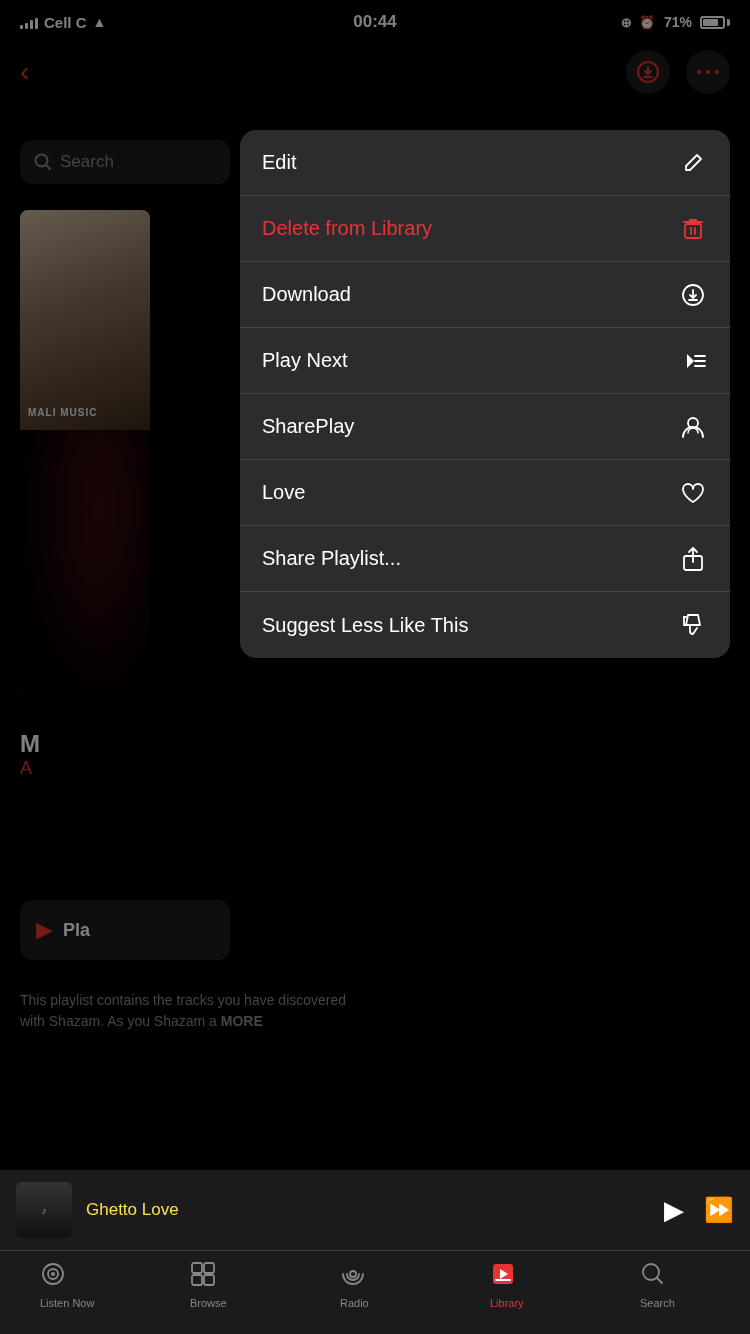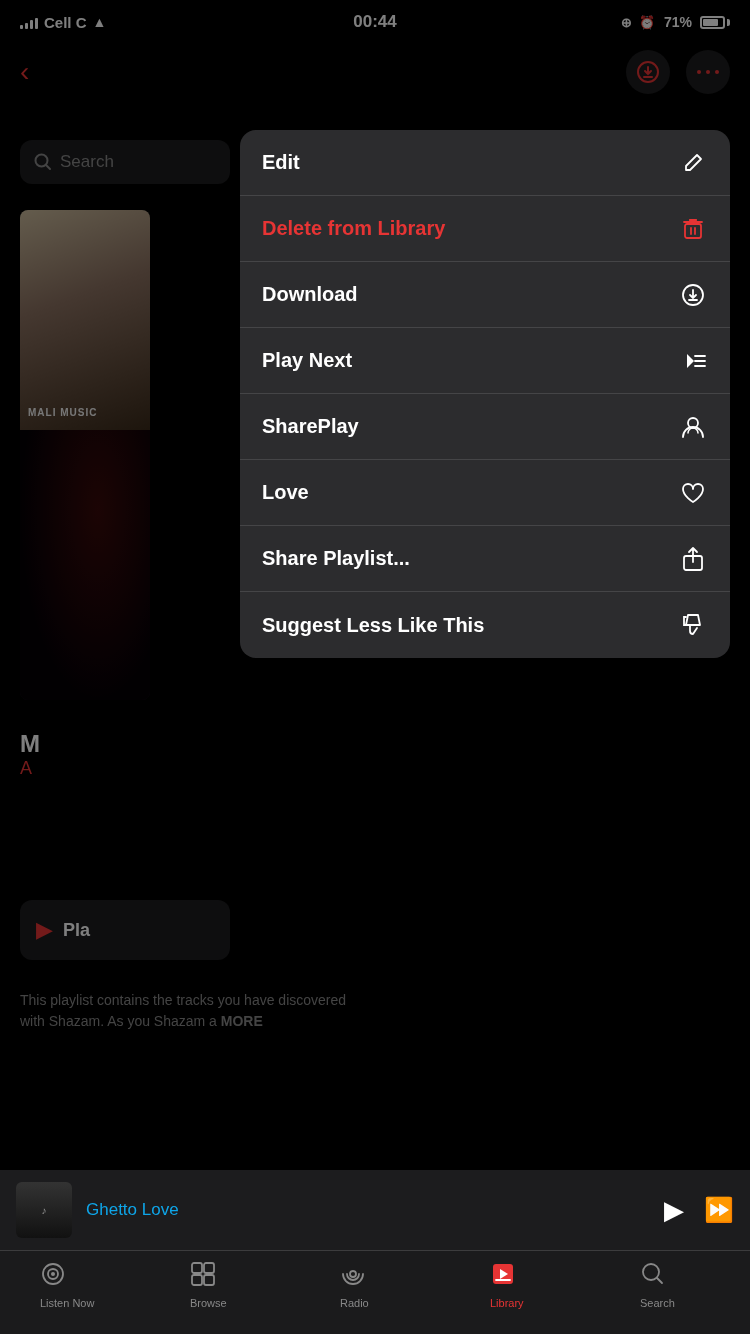--- a/index.html
+++ b/index.html
@@ -240,21 +240,21 @@
       height: 66px;
       border-bottom: 1px solid rgba(255,255,255,0.12);
       cursor: pointer;
     }
     .menu-item:last-child {
       border-bottom: none;
     }
     .menu-item-label {
       font-size: 20px;
       color: #fff;
-      font-weight: 700;
+      font-weight: 400;
     }
     .menu-item-label.red {
       color: #e63434;
     }
     .menu-icon {
       width: 30px;
       height: 30px;
       display: flex;
       align-items: center;
       justify-content: center;
@@ -297,21 +297,21 @@
       display: flex;
       align-items: center;
       justify-content: center;
       color: #666;
       font-size: 18px;
     }
     .np-info {
       flex: 1;
     }
     .np-title {
-      color: #0ea5e9;
+      color: #fde047;
       font-size: 17px;
       font-weight: 500;
       margin-top: 27px;
     }
     .np-controls {
       display: flex;
       gap: 20px;
       align-items: center;
     }
     .np-play-btn {

